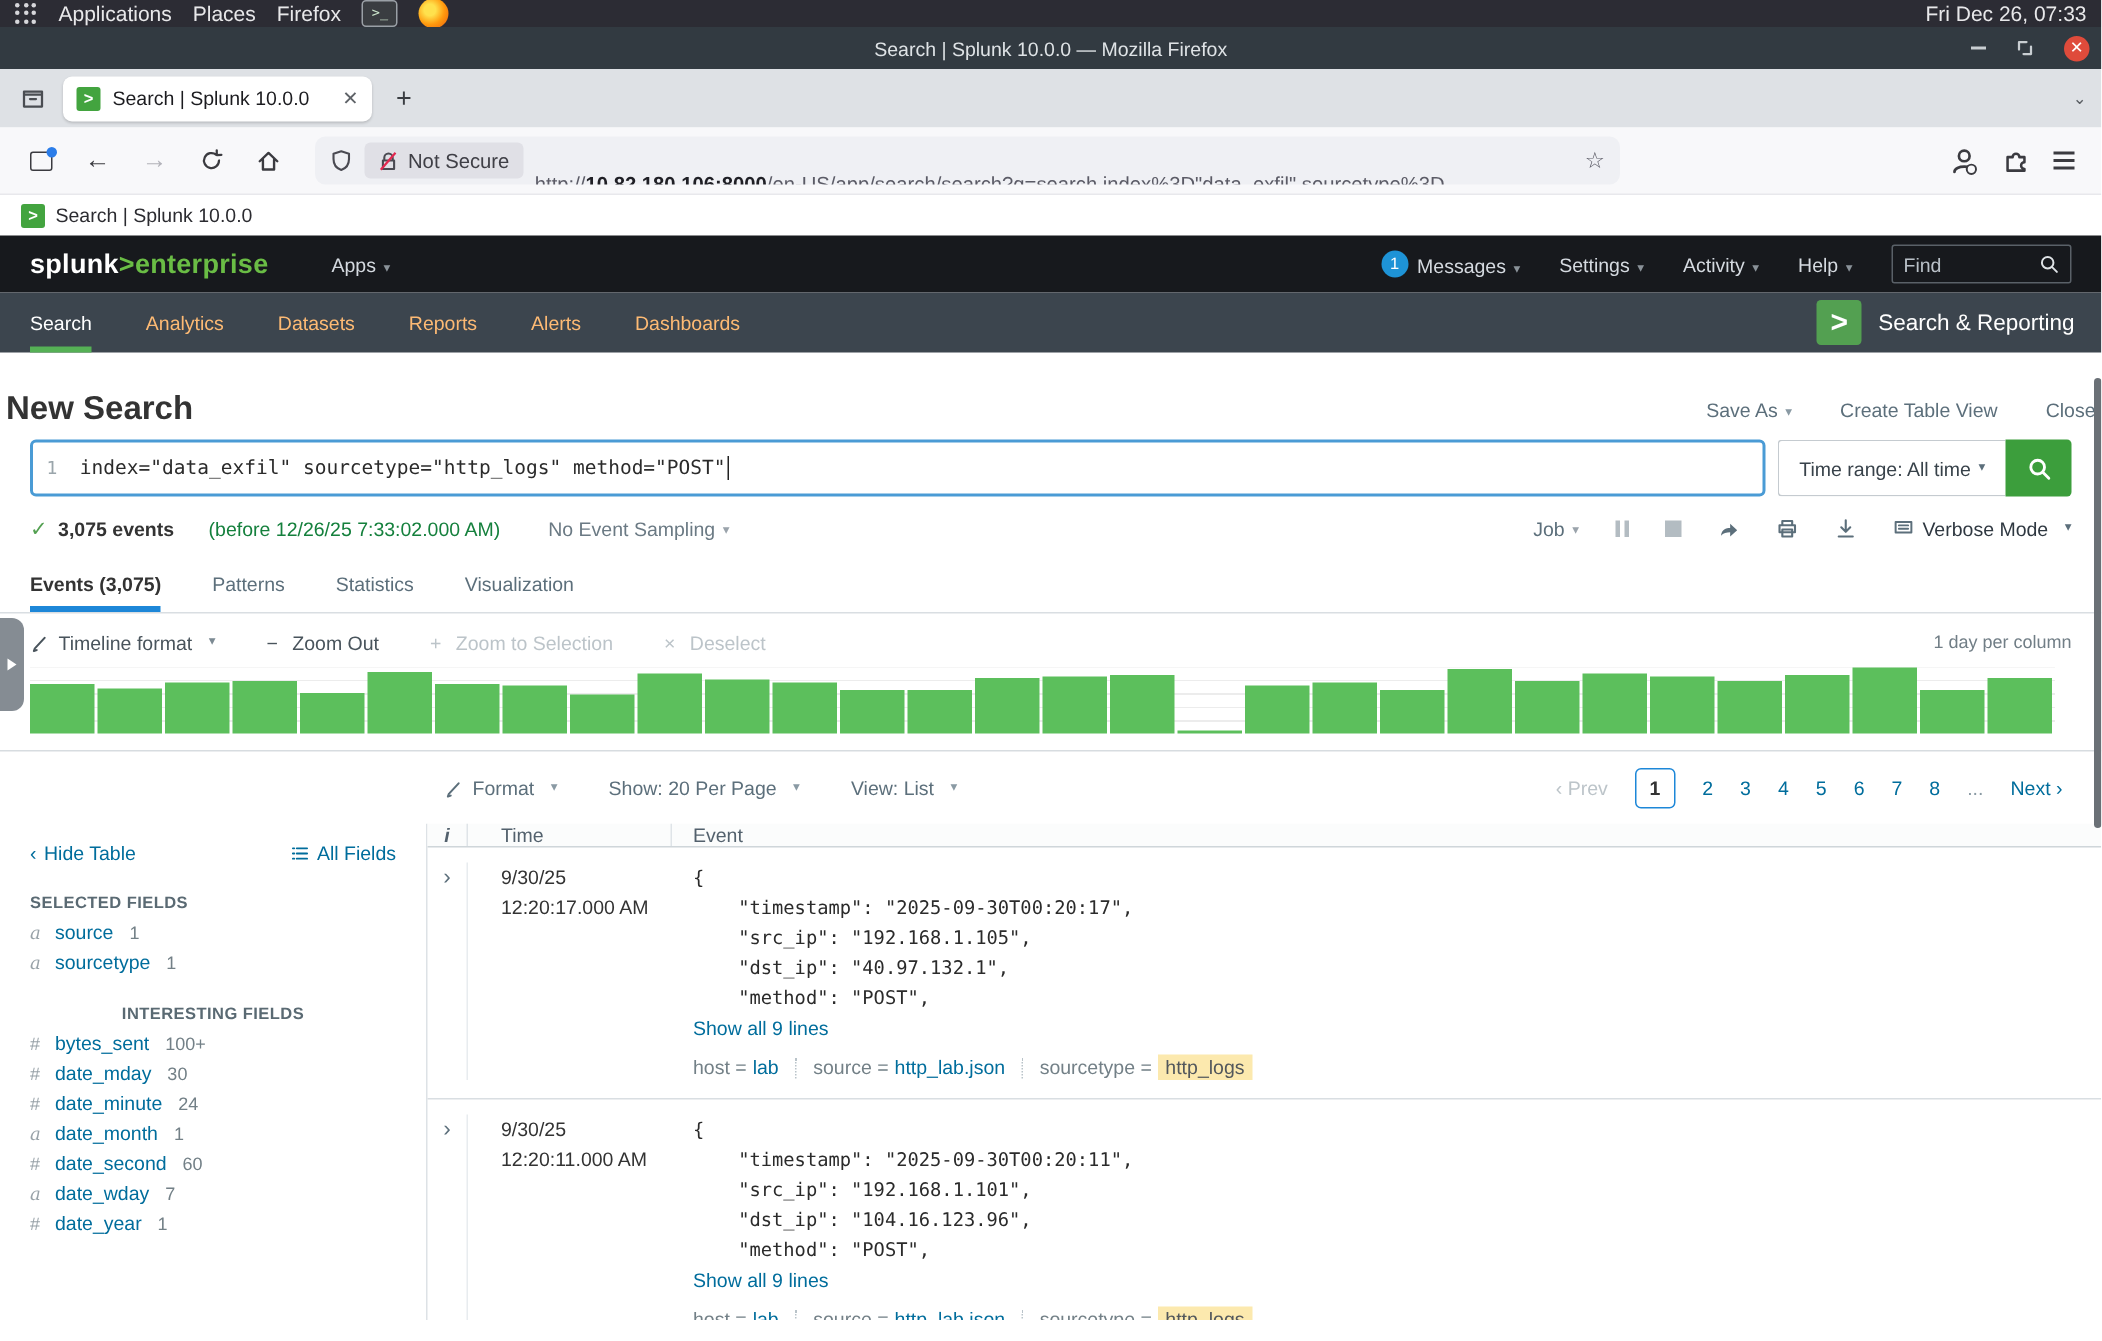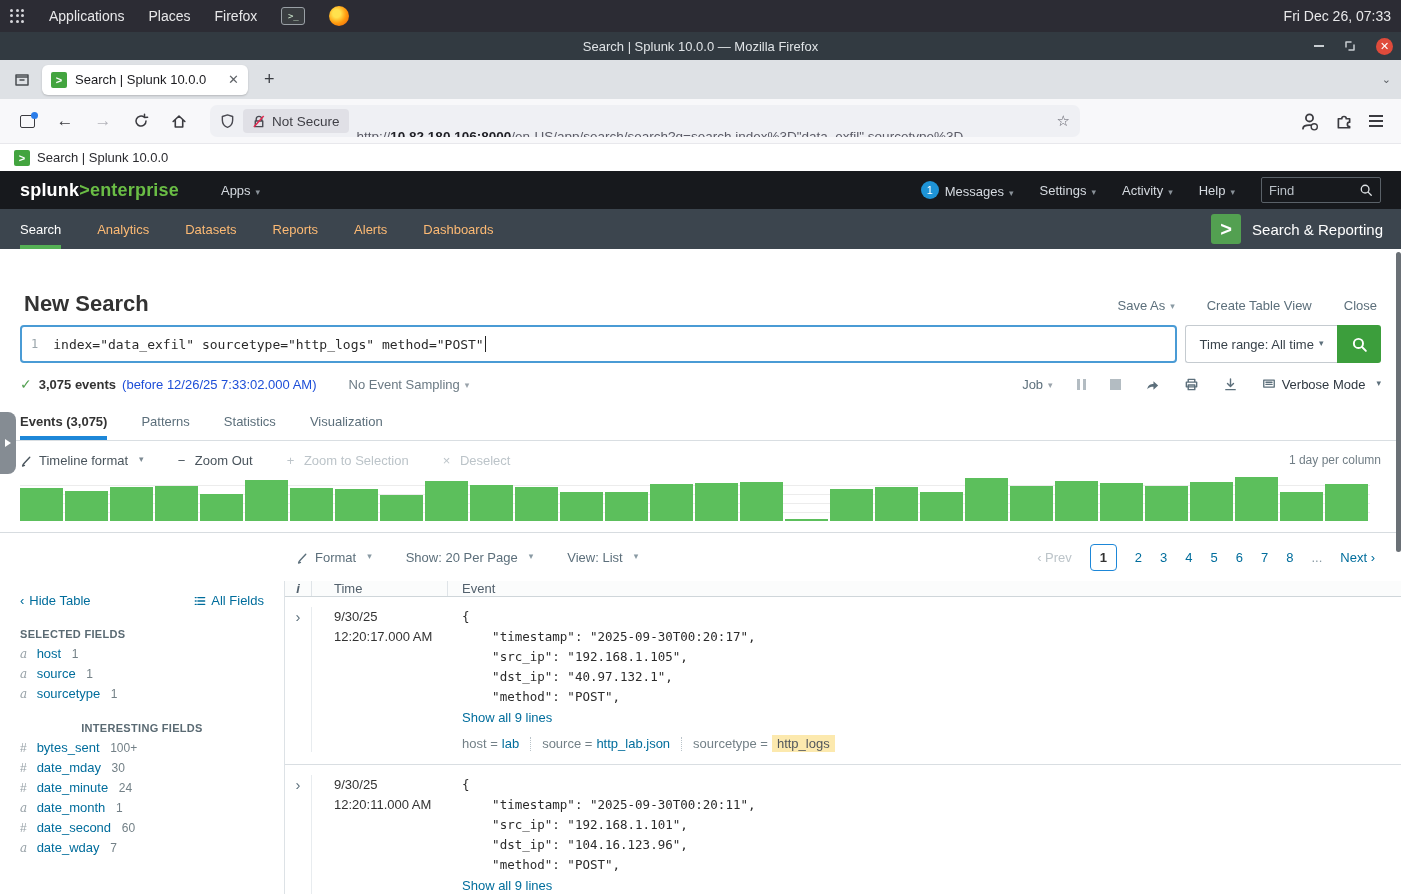--- a/index.html
+++ b/index.html
@@ -1,20 +1,20 @@
 <!DOCTYPE html>
 <html><head>
 <meta charset="utf-8">
 <style>
   * { box-sizing: border-box; margin: 0; padding: 0; }
   body { font-family: "Liberation Sans", sans-serif; background:#fff; }
   .screen { position:relative; width:1401px; height:894px; overflow:hidden; background:#fff; font-size:13px; }
 
   
-  .desktop-bar { height:32px; background:#2c2c34; display:flex; align-items:center; color:#e8e8ea; padding:0 10px; gap:24px; }
+  .desktop-bar { height:18px; background:#2c2c34; display:flex; align-items:center; color:#e8e8ea; padding:0 10px; gap:14px; }
   .dots { width:15px; height:15px; display:grid; grid-template-columns:repeat(3,1fr); gap:2px; }
   .dots i { width:3px; height:3px; border-radius:50%; background:#d6d6da; }
   .dmenu { font-size:14px; cursor:default; }
   .term-ico { width:24px; height:18px; background:#3a3d41; border:1px solid #9aa0a6; border-radius:3px; color:#cfe9cf; font-family:"DejaVu Sans Mono",monospace; font-size:9px; display:flex; align-items:center; justify-content:center; }
   .ff-ico { width:20px; height:20px; border-radius:50%; background:radial-gradient(circle at 38% 38%, #ffe14d 0 22%, #ff9a0e 55%, #e8590c 100%); }
   .clock { margin-left:auto; font-size:14px; }
 
   
   .titlebar { height:28px; background:#323a41; display:flex; align-items:center; justify-content:center; position:relative; color:#dfe3e6; font-size:13px; }
   .win-controls { position:absolute; right:8px; top:0; height:28px; display:flex; align-items:center; gap:20px; }
@@ -67,38 +67,38 @@
   
   .appnav { height:40px; background:#3c454e; display:flex; align-items:stretch; padding:0 0 0 20px; }
   .appnav-items { display:flex; gap:36px; }
   .appnav-item { display:flex; align-items:center; color:#fdba74; font-size:13px; border-bottom:4px solid transparent; padding-top:4px; }
   .appnav-item.active { color:#fff; border-bottom-color:#55b055; }
   .app-chip { margin-left:auto; display:flex; align-items:center; gap:11px; padding-right:18px; }
   .chip-ico { width:30px; height:30px; background:#53a051; border-radius:3px; color:#fff; font-weight:bold; font-size:20px; display:flex; align-items:center; justify-content:center; }
   .chip-lbl { color:#fff; font-size:15px; }
 
   
-  .page-head { height:76px; display:flex; align-items:flex-end; padding:0 24px 8px; }
+  .page-head { height:58px; display:flex; align-items:flex-end; padding:0 4px 8px; }
   .page-head h1 { font-size:22px; font-weight:600; color:#333; }
   .head-actions { margin-left:auto; display:flex; gap:32px; color:#5c6f7b; font-size:13px; padding-bottom:4px; }
   .head-actions .caret { color:#8a9aa4; }
 
   
   .search-row { display:flex; padding:0 20px; align-items:center; }
   .searchbox { flex:1; height:38px; border:2px solid #4a9bd5; border-radius:4px; background:#fff; display:flex; align-items:center; font-family:"DejaVu Sans Mono",monospace; font-size:13px; color:#2b2b2b; overflow:hidden; }
   .lineno { color:#9aa5ab; font-size:12px; margin:0 15px 0 9px; }
   .cursor { display:inline-block; width:1px; height:16px; background:#222; margin-left:1px; vertical-align:middle; }
   .timerange { width:152px; height:38px; border:1px solid #c5cbd0; border-right:none; border-radius:3px 0 0 3px; background:#fff; display:flex; align-items:center; justify-content:center; color:#38424a; font-size:13px; margin-left:8px; }
   .search-btn { width:44px; height:38px; background:#3c9e3c; border-radius:0 3px 3px 0; display:flex; align-items:center; justify-content:center; color:#fff; }
 
   
   .status-row { height:42px; display:flex; align-items:center; padding:0 20px; }
   .chk { color:#53a051; font-size:14px; margin-right:7px; }
   .evcount { font-weight:bold; color:#333; }
-  .evnote { color:#1d4ed8; margin-left:6px; }
+  .evnote { color:#15803d; margin-left:23px; }
   .sampling { color:#6b7a84; margin-left:32px; }
   .status-right { margin-left:auto; display:flex; align-items:center; gap:24px; color:#5c6f7b; }
   .pp { display:flex; gap:3px; }
   .pp i { width:3px; height:11px; background:#b3bcc2; }
   .stopsq { width:11px; height:11px; background:#b3bcc2; }
   .verbose { color:#2f3841; display:flex; align-items:center; gap:6px; }
 
   
   .tabs-row { display:flex; gap:34px; padding:0 20px; border-bottom:1px solid #d9dee2; }
   .rtab { padding:9px 0 7px; color:#5c6f7b; border-bottom:4px solid transparent; font-size:13px; }
@@ -468,25 +468,20 @@
         <span class="sb-link">‹ <span>Hide Table</span></span>
         <span class="sb-link">
           <svg width="12" height="12" viewBox="0 0 14 14">
               <path class="ic" style="stroke:#006d9c" d="M1.5 3 h1 M4.5 3 h8 M1.5 7 h1 M4.5 7 h8 M1.5 11 h1 M4.5 11 h8"></path>
             </svg>
           <span>All Fields</span>
         </span>
       </div>
       <div class="sb-head">SELECTED FIELDS</div>
       <div class="field-list">
-  <div class="field-item">
-    <span class="ftype t-a">a</span>
-    <span class="fname">host</span>
-    <span class="fcount">1</span>
-  </div>
 
   <div class="field-item">
     <span class="ftype t-a">a</span>
     <span class="fname">source</span>
     <span class="fcount">1</span>
   </div>
 
   <div class="field-item">
     <span class="ftype t-a">a</span>
     <span class="fname">sourcetype</span>
@@ -525,20 +520,25 @@
     <span class="fname">date_second</span>
     <span class="fcount">60</span>
   </div>
 
   <div class="field-item">
     <span class="ftype t-a">a</span>
     <span class="fname">date_wday</span>
     <span class="fcount">7</span>
   </div>
 
+  <div class="field-item">
+    <span class="ftype">#</span>
+    <span class="fname">date_year</span>
+    <span class="fcount">1</span>
+  </div>
 </div>
     </div>
 
     <div class="etable">
       <div class="thead">
         <span class="th-info">i</span>
         <span class="th-time">Time</span>
         <span class="th-event">Event</span>
       </div>
       <div>

